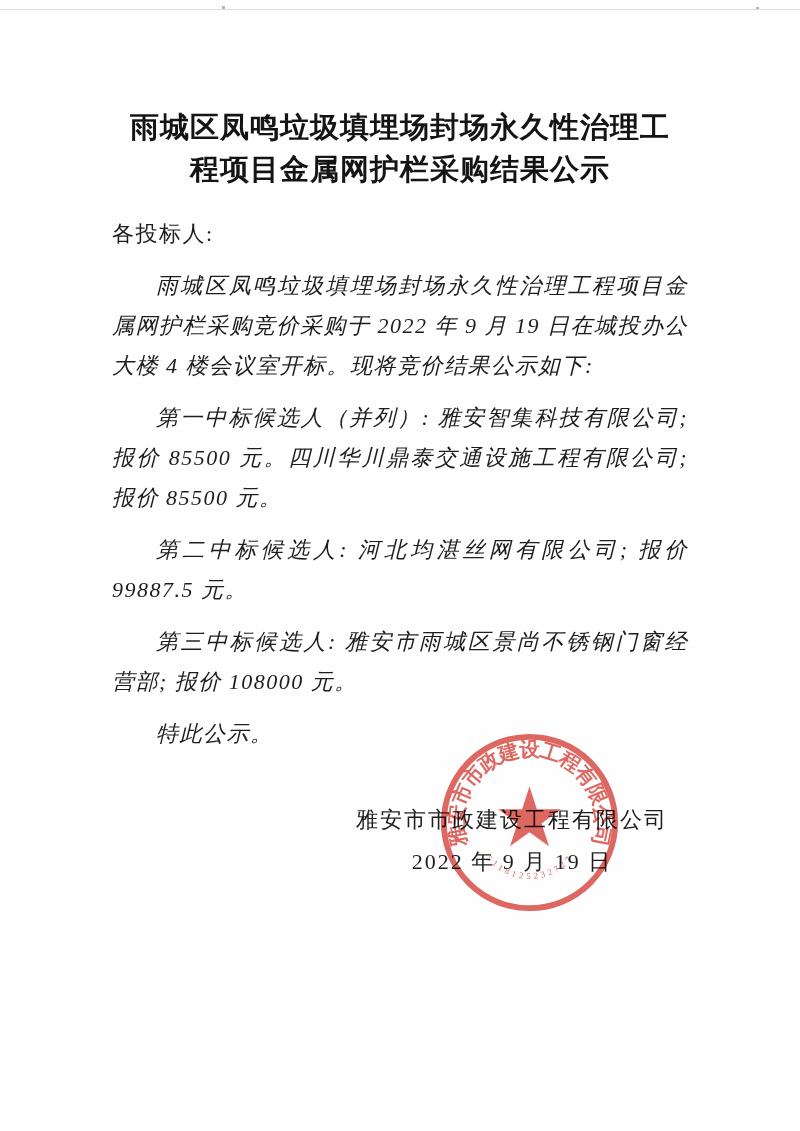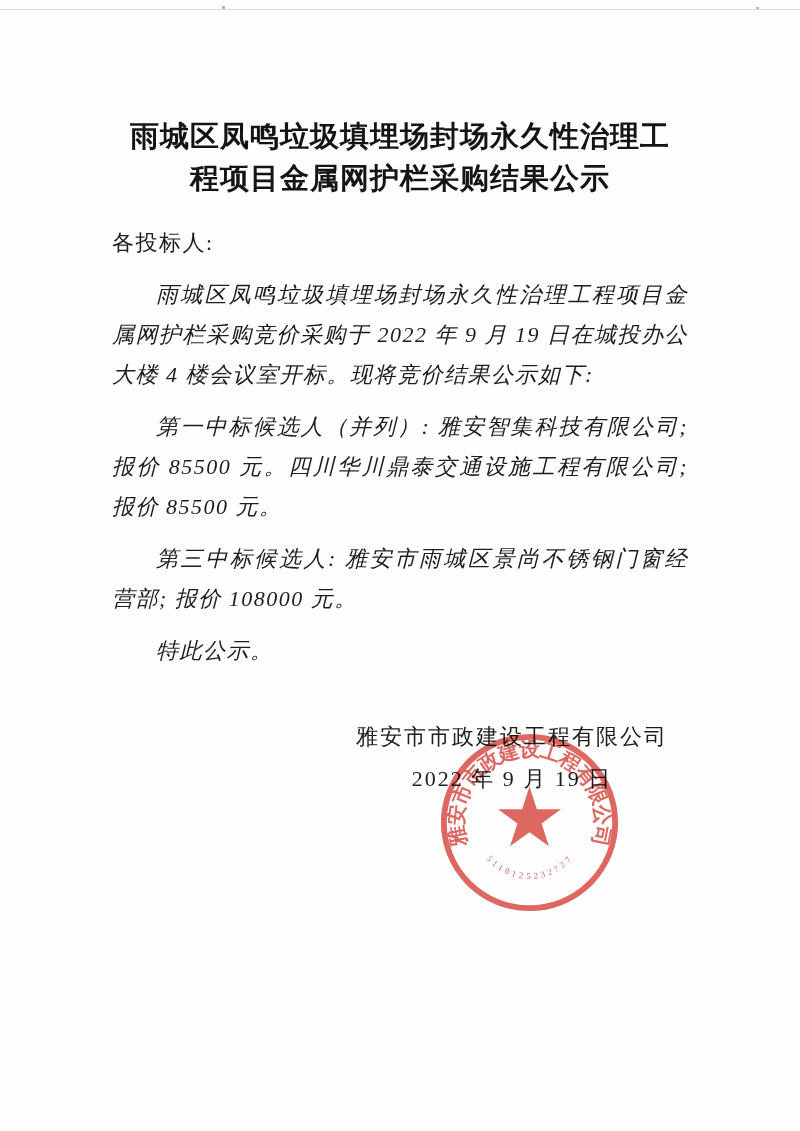--- a/index.html
+++ b/index.html
@@ -10,21 +10,21 @@
     overflow:hidden;
     font-family:"Liberation Serif","DejaVu Serif",serif;
     color:#1d1d1d;
   }
   .scan-line{
     position:absolute;top:9px;left:0;width:800px;height:1px;
     background:#dcd8d2;opacity:.85;
   }
   .speck{position:absolute;background:#b9b4ac;}
   .content{
-    position:absolute;left:112px;top:9px;width:576px;
+    position:absolute;left:112px;top:0;width:576px;
   }
   .title{
     margin:106px 0 24px 0;
     font-size:29px;font-weight:bold;color:#141414;
     text-align:center;line-height:42px;letter-spacing:1px;
   }
   .title .tl{display:block;white-space:nowrap;}
   .body p{
     margin:12px 0 5px 0;
     font-size:22px;line-height:40px;letter-spacing:1.5px;
@@ -62,20 +62,21 @@
 
     <h1 class="title">
       <span class="tl">雨城区凤鸣垃圾填埋场封场永久性治理工</span>
       <span class="tl">程项目金属网护栏采购结果公示</span>
     </h1>
 
     <div class="body">
       <p>各投标人:</p>
       <p class="indent">雨城区凤鸣垃圾填埋场封场永久性治理工程项目金属网护栏采购竞价采购于 2022 年 9 月 19 日在城投办公大楼 4 楼会议室开标。现将竞价结果公示如下:</p>
       <p class="indent">第一中标候选人（并列）: 雅安智集科技有限公司; 报价 85500 元。四川华川鼎泰交通设施工程有限公司; 报价 85500 元。</p>
+      <p class="indent">第二中标候选人: 河北均湛丝网有限公司; 报价 99887.5 元。</p>
       <p class="indent">第三中标候选人: 雅安市雨城区景尚不锈钢门窗经营部; 报价 108000 元。</p>
       <p class="indent">特此公示。</p>
     </div>
 
     <div class="signature">
       <div class="sig-company">雅安市市政建设工程有限公司</div>
       <div class="sig-date">2022 年 9 月 19 日</div>
     </div>
 
   </div>

